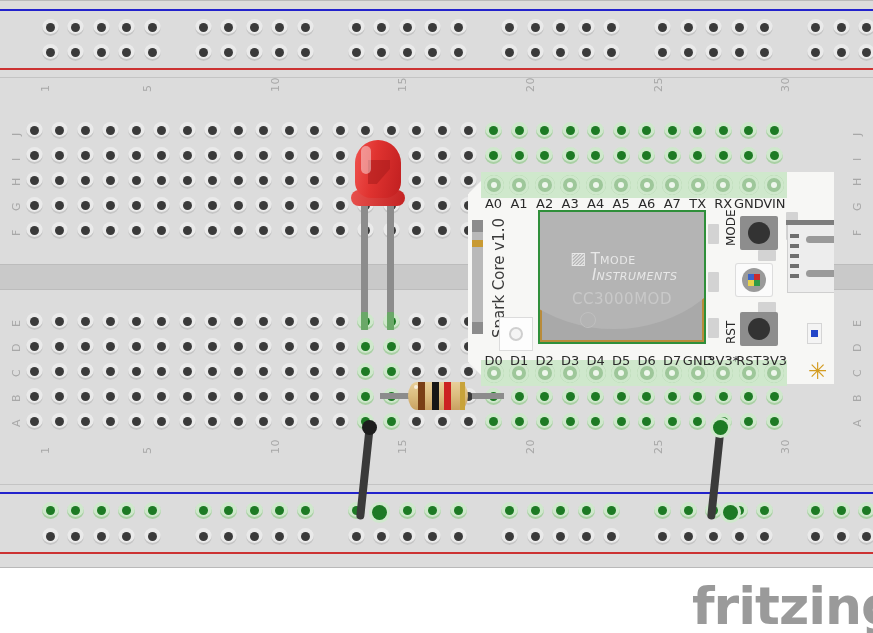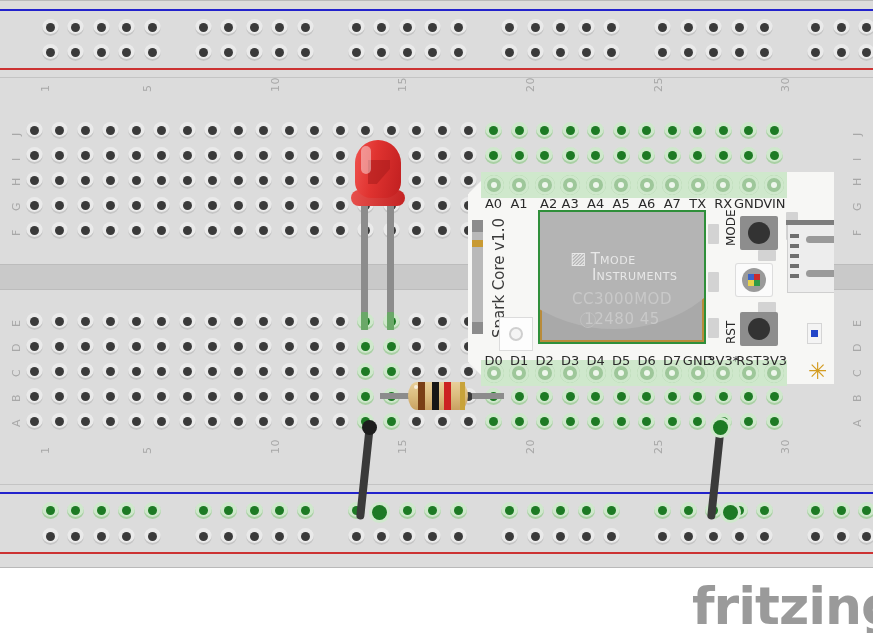--- a/index.html
+++ b/index.html
@@ -1440,25 +1440,24 @@
     <div class="chip" style="left:290px;top:78px;width:18px;height:11px;"></div>
     <div class="chip" style="left:290px;top:130px;width:18px;height:11px;"></div>
     <div class="chip" style="left:318px;top:40px;width:12px;height:28px;"></div>
 
     <div class="module" style="left:70px;top:38px;width:168px;height:134px;">
       <div class="swoosh"></div>
       <div class="ti-logo" style="left:30px;top:36px;">
         <span style="font-size:17px;">▨</span>
         <span>T</span><span class="ti-small">MODE</span>
       </div>
-      <div class="ti-logo" style="left:52px;top:54px;">
+      <div class="ti-logo" style="left:52px;top:54px;font-style:italic;">
         <span>I</span><span class="ti-small">NSTRUMENTS</span>
       </div>
       <div class="mod-txt" style="top:78px;">CC3000MOD</div>
-      <div class="mod-txt" style="top:98px;">12480 45</div>
       <div class="mod-hole" style="left:40px;top:100px;"></div>
     </div>
 
     <div class="vlab" style="left:256px;top:74px;">MODE</div>
     <div class="btn" style="left:272px;top:44px;width:38px;height:34px;"></div>
 
     <div class="rgb" style="left:268px;top:92px;width:36px;height:32px;">
       <span class="lens"></span>
       <span class="q" style="left:50%;top:50%;margin:-6px 0 0 -6px;background:#3b64c8;"></span>
       <span class="q" style="left:50%;top:50%;margin:-6px 0 0 0;background:#cc2a2a;"></span>
@@ -1487,21 +1486,21 @@
 
   <div id="corepins">
       <div class="core-padbox" style="left: 480.54px; top: 172px;"></div>
       <div class="core-pad" style="left: 483.54px; top: 175px;"></div>
       <div class="pinlab" style="left: 471.54px; top: 196px; width: 44px;">A0</div>
       <div class="core-padbox" style="left: 506.07px; top: 172px;"></div>
       <div class="core-pad" style="left: 509.07px; top: 175px;"></div>
       <div class="pinlab" style="left: 497.07px; top: 196px; width: 44px;">A1</div>
       <div class="core-padbox" style="left: 531.6px; top: 172px;"></div>
       <div class="core-pad" style="left: 534.6px; top: 175px;"></div>
-      <div class="pinlab" style="left: 522.6px; top: 196px; width: 52px;">A2</div>
+      <div class="pinlab" style="left: 522.6px; top: 196px; width: 44px;">A2</div>
       <div class="core-padbox" style="left: 557.13px; top: 172px;"></div>
       <div class="core-pad" style="left: 560.13px; top: 175px;"></div>
       <div class="pinlab" style="left: 548.13px; top: 196px; width: 44px;">A3</div>
       <div class="core-padbox" style="left: 582.66px; top: 172px;"></div>
       <div class="core-pad" style="left: 585.66px; top: 175px;"></div>
       <div class="pinlab" style="left: 573.66px; top: 196px; width: 44px;">A4</div>
       <div class="core-padbox" style="left: 608.19px; top: 172px;"></div>
       <div class="core-pad" style="left: 611.19px; top: 175px;"></div>
       <div class="pinlab" style="left: 599.19px; top: 196px; width: 44px;">A5</div>
       <div class="core-padbox" style="left: 633.72px; top: 172px;"></div>

